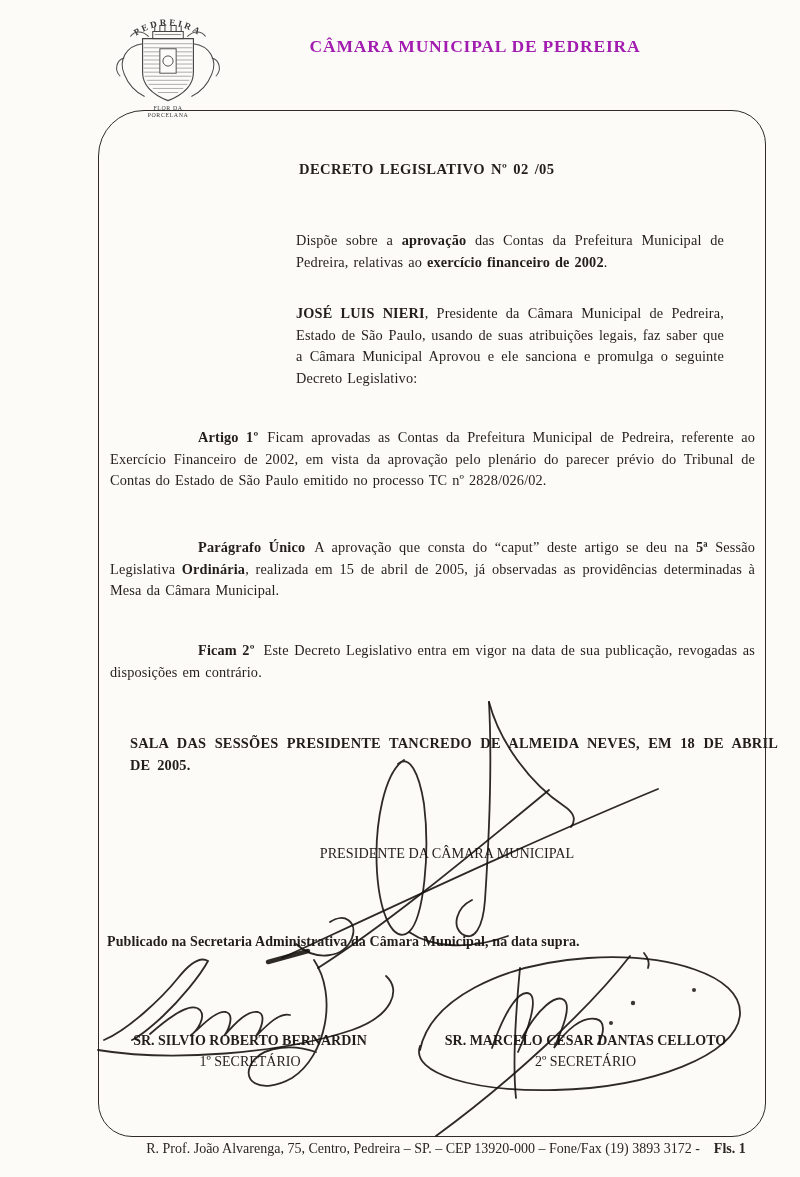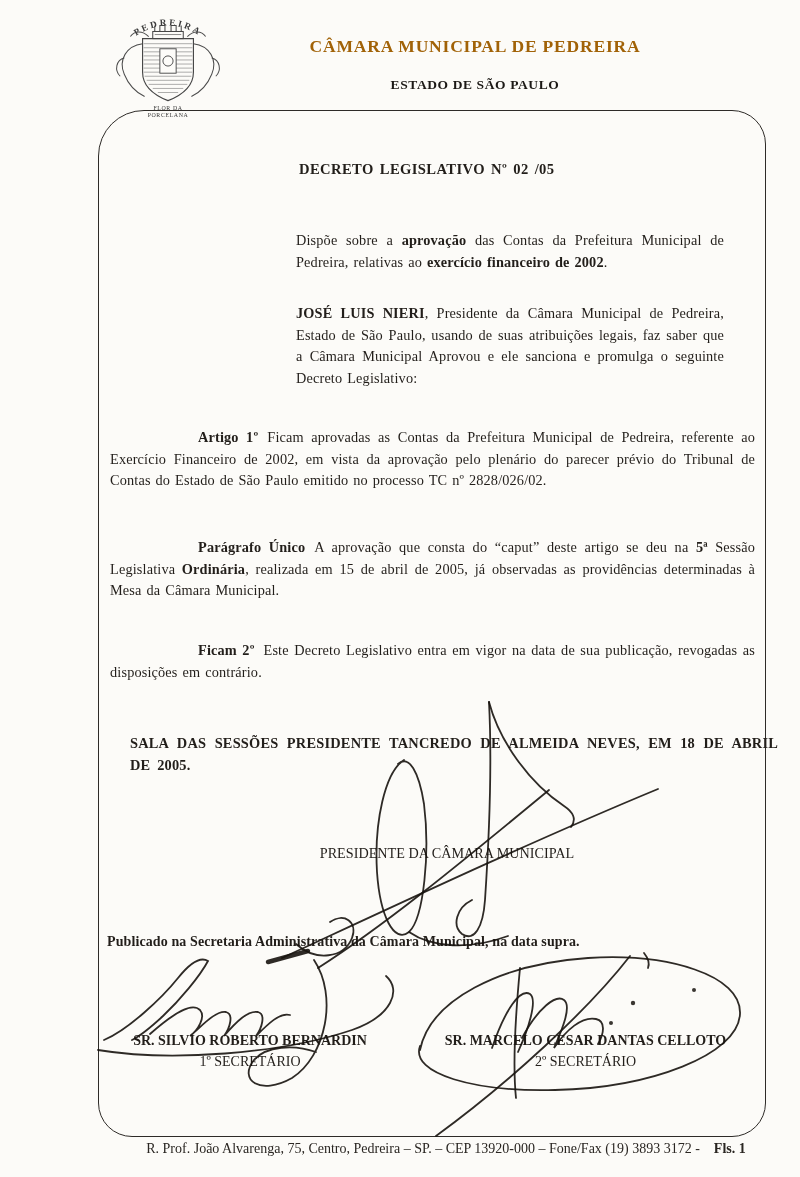--- a/index.html
+++ b/index.html
@@ -4,21 +4,21 @@
 <style>
   html,body{margin:0;padding:0;background:#fcfbf8;}
   .page{position:relative;width:800px;height:1177px;background:#fcfbf8;overflow:hidden;
         font-family:"Liberation Serif","DejaVu Serif",serif;color:#221e1a;}
   
   .crest{position:absolute;left:108px;top:5px;width:120px;height:114px;}
   .crest text{font-family:"Liberation Serif",serif;fill:#3a3a3a;}
   .arc-t{font-size:9px;letter-spacing:2.5px;font-weight:bold;}
   .motto{font-size:5.8px;letter-spacing:.6px;text-anchor:middle;}
   .org{position:absolute;left:235px;top:36px;width:480px;text-align:center;
-       font-weight:bold;font-size:17.5px;letter-spacing:.8px;color:#a16207;}
+       font-weight:bold;font-size:17.5px;letter-spacing:.8px;color:#a21caf;}
   .state{position:absolute;left:235px;top:77px;width:480px;text-align:center;
        font-weight:bold;font-size:13.5px;letter-spacing:.6px;color:#1c1916;}
   
   .bbox{position:absolute;left:98px;top:110px;width:666px;height:1025px;
         border:1.6px solid #2e2b28;border-radius:46px 34px 34px 34px;}
   
   .p{font-size:14.3px;line-height:21.5px;text-align:justify;letter-spacing:.15px;word-spacing:1.2px;}
   .bd{font-weight:bold;}
   .doc-title{position:absolute;left:299px;top:161px;font-weight:bold;font-size:14.6px;letter-spacing:.4px;word-spacing:2px;}
   .ementa{position:absolute;left:296px;top:230px;width:428px;}
@@ -73,21 +73,20 @@
       <path d="M16,52 C 8,54 6,64 12,70"></path>
       <path d="M84,38 C 100,40 108,54 102,68 C 98,78 90,86 82,90"></path>
       <path d="M102,52 C 110,54 112,64 106,70"></path>
       <path d="M40,31 C 34,25 26,25 22,31 M78,31 C 84,25 92,25 96,31"></path>
     </g>
     <text x="59" y="103" class="motto">FLOR DA</text>
     <text x="59" y="110" class="motto">PORCELANA</text>
   </svg>
 
   <div class="org">CÂMARA MUNICIPAL DE PEDREIRA</div>
-  <div class="state">ESTADO DE SÃO PAULO</div>
 
   <div class="bbox"></div>
 
   <div class="doc-title">DECRETO LEGISLATIVO Nº 02 /05</div>
 
   <div class="ementa p"><span>Dispõe sobre a </span><span class="bd">aprovação</span><span> das Contas da Prefeitura Municipal de Pedreira, relativas ao </span><span class="bd">exercício financeiro de 2002</span><span>.</span></div>
 
   <div class="preamble p"><span class="bd">JOSÉ LUIS NIERI</span><span>, Presidente da Câmara Municipal de Pedreira, Estado de São Paulo, usando de suas atribuições legais, faz saber que a Câmara Municipal Aprovou e ele sanciona e promulga o seguinte Decreto Legislativo:</span></div>
 
   <div class="art art1 p"><span class="bd label">Artigo 1º</span><span>Ficam aprovadas as Contas da Prefeitura Municipal de Pedreira, referente ao Exercício Financeiro de 2002, em vista da aprovação pelo plenário do parecer prévio do Tribunal de Contas do Estado de São Paulo emitido no processo TC nº 2828/026/02.</span></div>

